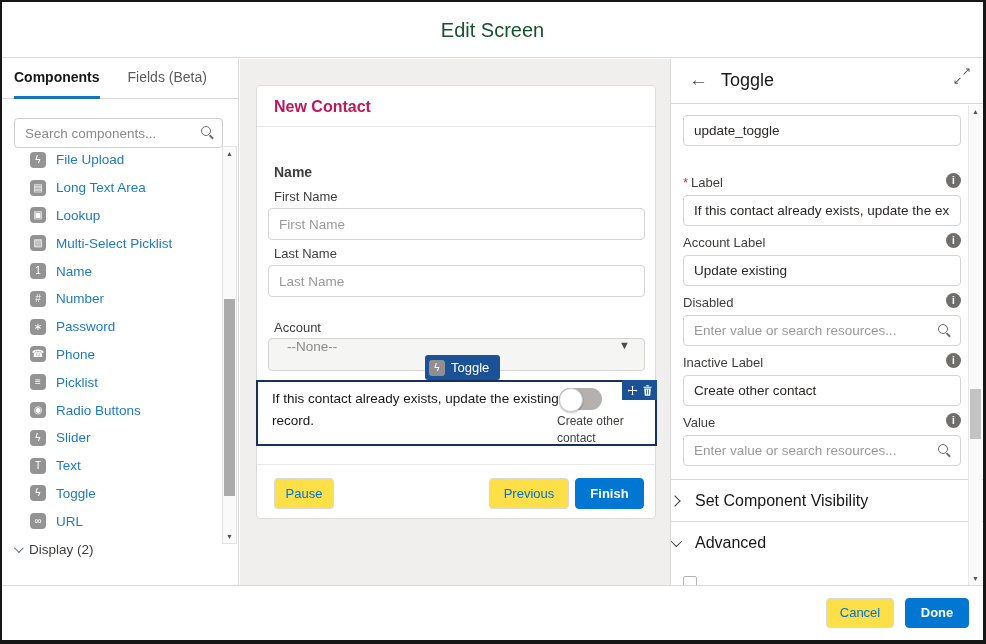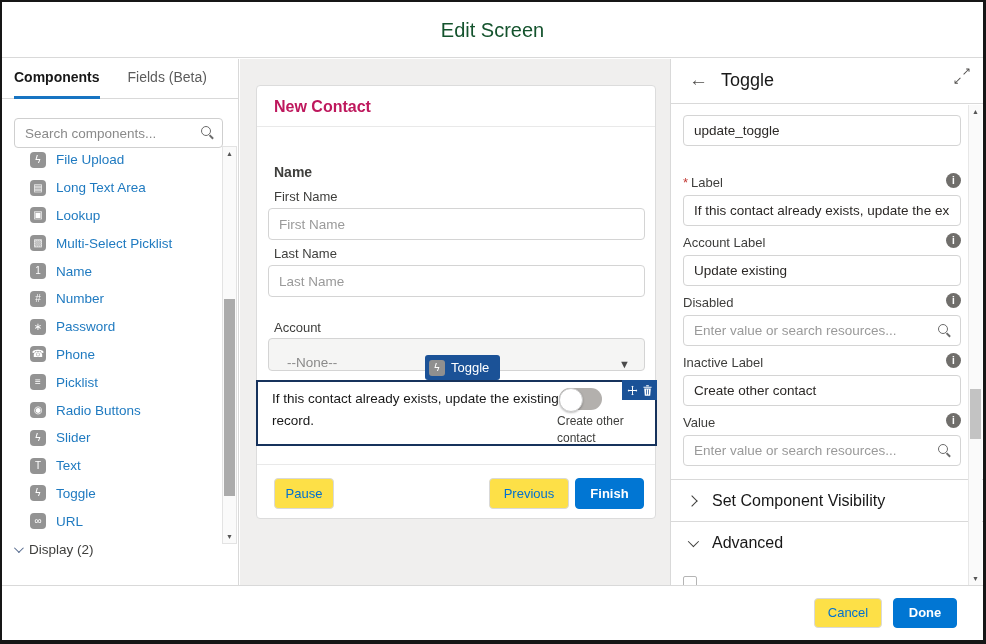--- a/index.html
+++ b/index.html
@@ -42,21 +42,21 @@
   .sb-thumb { position:absolute; left:1px; right:1px; top:152px; height:197px; background:#ababab; }
 
   
   .canvas { position:absolute; left:238px; top:0; bottom:0; width:431px; background:#f0efee; border-right:1px solid #d9d9d9; }
   .card { position:absolute; left:16px; top:26px; width:400px; height:434px; background:#fff; border:1px solid #dcdcdc; border-radius:4px; }
   .card-h { height:41px; border-bottom:1px solid #e9e9e9; font-size:16px; font-weight:700; color:#be185d; line-height:41px; padding-left:17px; }
   .sec-label { position:absolute; left:17px; top:78px; font-size:14px; font-weight:700; color:#3e3e3c; }
   .flabel { position:absolute; left:17px; font-size:13px; color:#3e3e3c; }
   .cinput { position:absolute; left:11px; width:377px; height:32px; border:1px solid #d4d4d4; border-radius:4px; padding:0 10px; font-size:13.5px; color:#444; background:#fff; outline:none; }
   .cinput::placeholder { color:#9a9a9a; }
-  .cselect { position:absolute; left:11px; width:377px; height:33px; border:1px solid #d4d4d4; border-radius:4px; background:#f5f5f4; display:flex; align-items:flex-end; padding:0 14px 0 18px; justify-content:space-between; }
+  .cselect { position:absolute; left:11px; width:377px; height:33px; border:1px solid #d4d4d4; border-radius:4px; background:#f5f5f4; display:flex; align-items:flex-start; padding:0 14px 0 18px; justify-content:space-between; }
   .cselect .val { font-size:13.5px; color:#8a8a8a; }
   .cselect .tri { font-size:11px; color:#4a4a4a; }
   .dragbadge { position:absolute; left:168px; top:269px; height:25px; background:#1b5297; border-radius:3px; display:flex; align-items:center; gap:6px; padding:0 11px 0 4px; z-index:3; }
   .dragbadge .mini { width:16px; height:16px; background:#8f8f8f; border-radius:3px; color:#fff; font-size:10px; line-height:16px; text-align:center; }
   .dragbadge .blabel { color:#fff; font-size:13px; }
   .selbox { position:absolute; left:-1px; top:294px; width:401px; height:66px; background:#fff; border:2px solid #16325c; z-index:2; }
   .seltext { position:absolute; left:14px; top:6px; width:292px; font-size:13.5px; color:#181818; line-height:22px; }
   .switch { position:absolute; left:301px; top:6px; width:43px; height:22px; background:#b3b0ad; border-radius:12px; }
   .switch::before { content:""; position:absolute; left:0; top:0; width:22px; height:22px; background:#fff; border:1px solid #c9c9c9; border-radius:50%; box-shadow:0 1px 2px rgba(0,0,0,.25); }
   .switchcap { position:absolute; left:299px; top:31px; width:76px; font-size:12px; color:#3e3e3c; line-height:17px; }
@@ -81,29 +81,29 @@
   .pl { font-size:13px; color:#3e3e3c; margin-bottom:5px; }
   .req { color:#c23934; margin-right:3px; }
   .info { position:absolute; right:0; top:-2px; width:15px; height:15px; background:#706e6b; border-radius:50%; color:#fff; font-size:10px; font-weight:700; text-align:center; line-height:15px; }
   .info::before { content:"i"; }
   .inwrap { position:relative; }
   .pin { width:278px; height:31px; border:1px solid #d4d4d4; border-radius:4px; padding:0 10px; font-size:13.5px; color:#2b2826; background:#fff; outline:none; }
   .pin::placeholder { color:#9a9a9a; }
   .pin.withmag { padding-right:30px; }
   .in-mag { right:9px; top:9px; }
   .pdiv { position:absolute; left:0; right:0; border-top:1px solid #d9d9d9; }
-  .psec { position:absolute; left:0; right:0; height:41px; display:flex; align-items:center; gap:16px; padding-left:17px; }
+  .psec { position:absolute; left:0; right:0; height:41px; display:flex; align-items:center; gap:16px; }
   .psec .slabel { font-size:16px; color:#181818; }
   .psec .chev { border-color:#3e3e3c; width:8px; height:8px; }
   .pcheck { position:absolute; left:12px; top:517px; width:14px; height:14px; border:1px solid #b5b5b5; border-radius:2px; background:#fff; }
   .p-scroll { position:absolute; right:1px; top:46px; bottom:0; width:14px; background:#fafafa; border-left:1px solid #e7e7e7; }
   .p-thumb { position:absolute; left:1px; right:1px; top:284px; height:50px; background:#c3c3c3; }
 
   
-  .footerbar { position:absolute; left:0; right:0; bottom:0; height:55px; background:#fff; border-top:1px solid #d9d9d9; display:flex; align-items:center; justify-content:flex-end; gap:11px; padding-right:26px; }
+  .footerbar { position:absolute; left:0; right:0; bottom:0; height:55px; background:#fff; border-top:1px solid #d9d9d9; display:flex; align-items:center; justify-content:flex-end; gap:11px; padding-right:14px; }
   .cancel { width:68px; height:30px; line-height:28px; }
   .done { width:64px; height:30px; line-height:28px; }
 
   svg { display:block; }
 </style>
 </head>
 <body>
 
 <div class="app">
 

